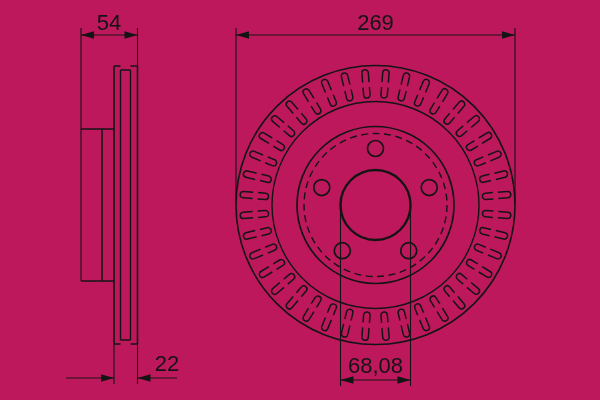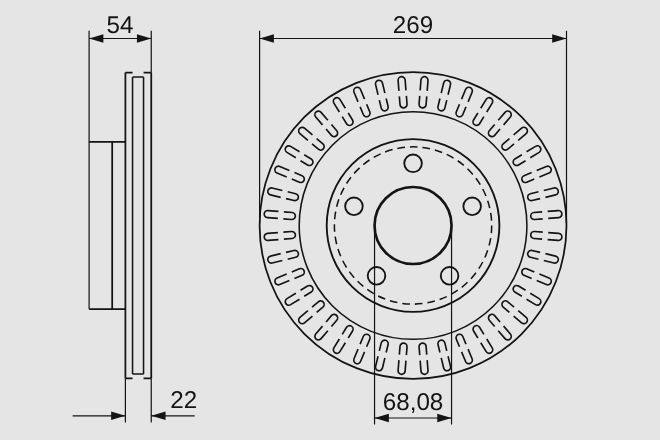--- a/index.html
+++ b/index.html
@@ -1,16 +1,16 @@
 <!DOCTYPE html>
 <html><head>
 <meta charset="utf-8">
 <style>
   html,body{margin:0;padding:0;background:#ffffff;}
-  .stage{position:relative;width:600px;height:400px;background:#e5e5e5;overflow:hidden;
+  .stage{position:relative;width:600px;height:400px;background:#be185d;overflow:hidden;
          font-family:"Liberation Sans", sans-serif;}
   svg{display:block;}
   text.dim{font-family:"Liberation Sans", sans-serif;fill:#141414;}
 </style>
 </head>
 <body>
 
 <div class="stage">
 <svg width="600" height="400" viewBox="0 0 600 400">
 

